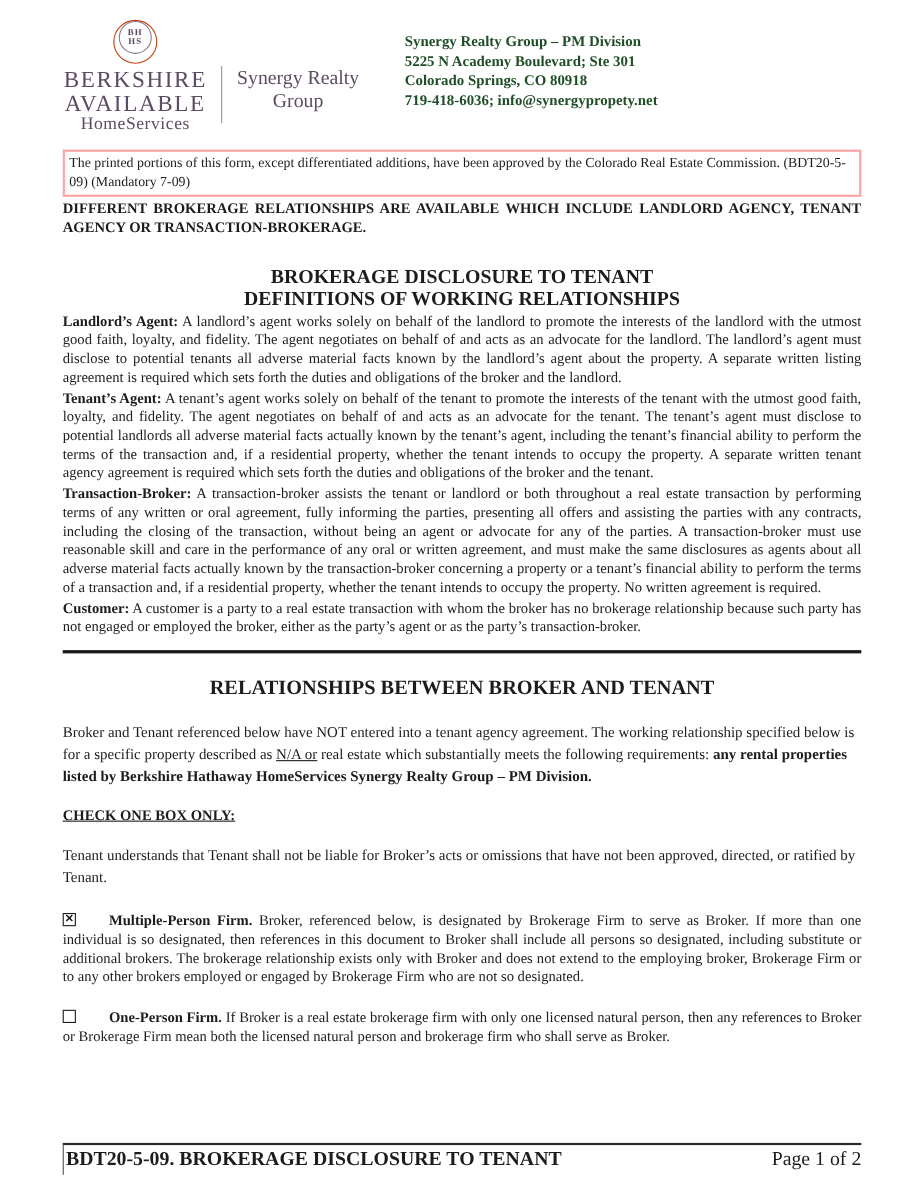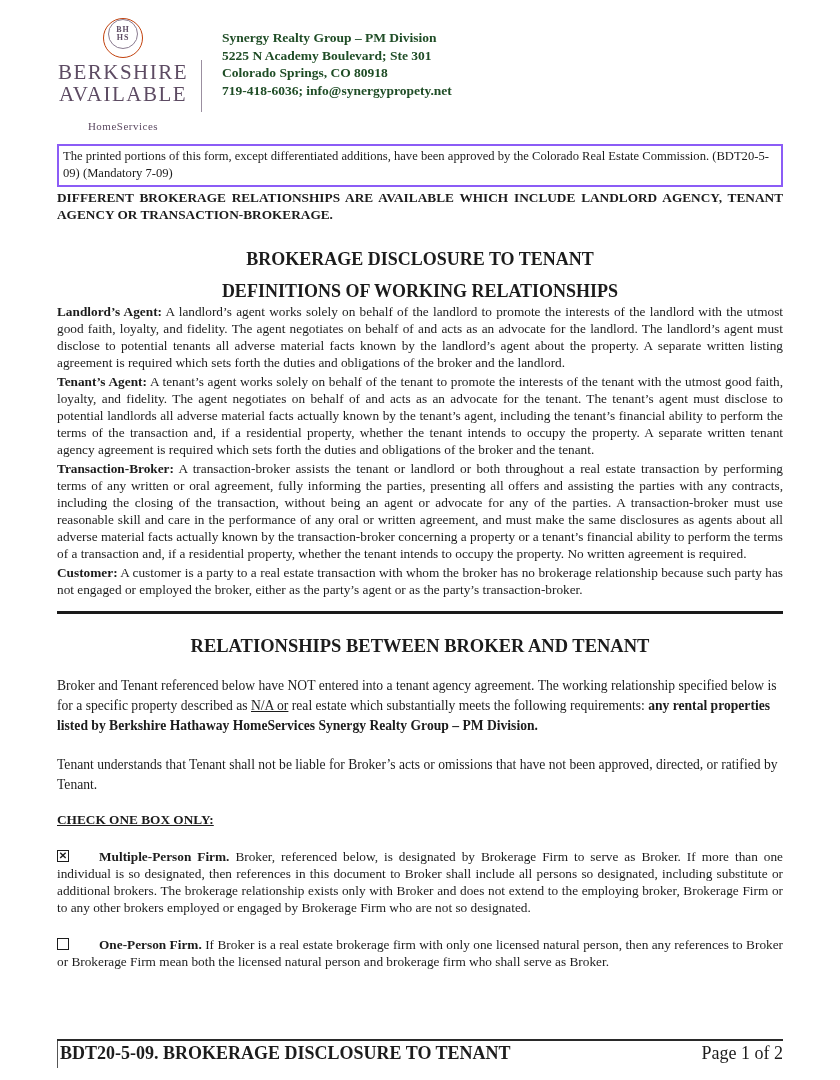--- a/index.html
+++ b/index.html
@@ -20,36 +20,36 @@
   .emblem {
     width:40px; height:40px; border:1px solid #c2410c; border-radius:50%;
     margin:4px auto 3px auto; display:flex; align-items:flex-start; justify-content:center;
   }
   .emblem-inner {
     width:30px; height:30px; border:1px solid #8a7b90; border-radius:50%;
     display:flex; flex-direction:column; align-items:center; justify-content:center;
     font-size:8px; line-height:8px; font-weight:bold; letter-spacing:1px;
   }
   .brand-l1, .brand-l2 { font-size:21px; line-height:22px; letter-spacing:1.5px; font-weight:500; }
-  .brand-l3 { font-size:11px; line-height:15px; letter-spacing:0.5px;margin-top:14px; }
+  .brand-l3 { font-size:16px; line-height:15px; letter-spacing:0.5px; }
   .hdr-divider { width:1px; background:#9b8fa0; height:52px; margin:46px 10px 0 12px; }
   .partner { margin-top:46px; width:118px; text-align:center; color:#5d4b63; font-size:18px; line-height:21px; }
-  .contact { margin-left:10px; margin-top:15px; color:#1f4d26; font-weight:bold; font-size:13.5px; line-height:17.5px; }
+  .contact { margin-left:38px; margin-top:15px; color:#1f4d26; font-weight:bold; font-size:13.5px; line-height:17.5px; }
   
   .notice-box {
-    margin-top:10px; border:2px solid #8b5cf6; padding:2px 6px 4px 4px;
+    margin-top:10px; border:2px solid #fca5a5; padding:2px 6px 4px 4px;
     font-size:12.6px; line-height:16.5px;
   }
   
   .para { font-size:13.3px; line-height:17px; text-align:justify; margin-top:2px; }
   .para-left { text-align:left; }
   .intro { font-weight:bold; }
   .title { text-align:center; font-weight:bold; font-size:18px; line-height:20px; }
   .title-main { margin-top:26px; }
-  .title-sub { margin-top:12px; }
+  .title-sub { }
   .purpose { margin-top:18px; }
   .thick-rule { height:3px; background:#1a1a1a; border:0; margin-top:13px; }
   .section-heading { text-align:center; font-weight:bold; font-size:18.5px; margin-top:22px; }
   .rel-para { margin-top:19px; font-size:13.6px; line-height:20px; }
   .seg-underline { text-decoration:underline; }
   .seg-bold { font-weight:bold; }
   .check-label { margin-top:16px; font-size:13.3px; font-weight:bold; text-decoration:underline; margin-bottom:0; }
   .option { margin-top:20px; }
   .option + .option { }
   .checkbox {
@@ -76,20 +76,24 @@
         <div class="emblem-inner">
           <span>BH</span>
           <span>HS</span>
         </div>
       </div>
       <div class="brand-l1">BERKSHIRE</div>
       <div class="brand-l2">AVAILABLE</div>
       <div class="brand-l3">HomeServices</div>
     </div>
     <div class="hdr-divider"></div>
+    <div class="partner">
+      <div>Synergy Realty</div>
+      <div>Group</div>
+    </div>
     <div class="contact">
       <div>Synergy Realty Group – PM Division</div>
       <div>5225 N Academy Boulevard; Ste 301</div>
       <div>Colorado Springs, CO 80918</div>
       <div>719-418-6036; info@synergypropety.net</div>
     </div>
   </div>
 
   <div class="notice-box">The printed portions of this form, except differentiated additions, have been approved by the Colorado Real Estate Commission. (BDT20-5-09) (Mandatory 7-09)</div>
 
@@ -105,23 +109,23 @@
 
   <p class="para"><b>Transaction-Broker:</b> <span>A transaction-broker assists the tenant or landlord or both throughout a real estate transaction by performing terms of any written or oral agreement, fully informing the parties, presenting all offers and assisting the parties with any contracts, including the closing of the transaction, without being an agent or advocate for any of the parties. A transaction-broker must use reasonable skill and care in the performance of any oral or written agreement, and must make the same disclosures as agents about all adverse material facts actually known by the transaction-broker concerning a property or a tenant’s financial ability to perform the terms of a transaction and, if a residential property, whether the tenant intends to occupy the property. No written agreement is required.</span></p>
 
   <p class="para"><b>Customer:</b> <span>A customer is a party to a real estate transaction with whom the broker has no brokerage relationship because such party has not engaged or employed the broker, either as the party’s agent or as the party’s transaction-broker.</span></p>
 
   <div class="thick-rule"></div>
   <div class="section-heading">RELATIONSHIPS BETWEEN BROKER AND TENANT</div>
 
   <p class="para para-left rel-para"><span>Broker and Tenant referenced below have NOT entered into a tenant agency agreement. The working relationship specified below is for a specific property described as</span> <span class="seg-underline">N/A or</span> <span>real estate which substantially meets the following requirements:</span> <span class="seg-bold">any rental properties listed by Berkshire Hathaway HomeServices Synergy Realty Group – PM Division.</span></p>
 
+  <p class="para para-left check-label">CHECK ONE BOX ONLY:</p>
+
   <p class="para para-left rel-para">Tenant understands that Tenant shall not be liable for Broker’s acts or omissions that have not been approved, directed, or ratified by Tenant.</p>
-
-  <p class="para para-left check-label">CHECK ONE BOX ONLY:</p>
 
   <p class="para option"><span class="checkbox">✕</span><b>Multiple-Person Firm.</b> <span>Broker, referenced below, is designated by Brokerage Firm to serve as Broker. If more than one individual is so designated, then references in this document to Broker shall include all persons so designated,  including substitute or additional brokers. The brokerage relationship exists only with Broker and does not extend to the employing broker, Brokerage Firm or to any other brokers employed or engaged by Brokerage Firm who are not so designated.</span></p>
 
   <p class="para option"><span class="checkbox"></span><b>One-Person Firm.</b> <span>If Broker is a real estate brokerage firm with only one licensed natural person, then any references to Broker or Brokerage Firm mean both the licensed natural person and brokerage firm who shall serve as Broker.</span></p>
 
   <div class="footer">
     <div class="footer-row">
       <span class="footer-left">BDT20-5-09. BROKERAGE DISCLOSURE TO TENANT</span>
       <span class="footer-right">Page 1 of 2</span>
     </div>

